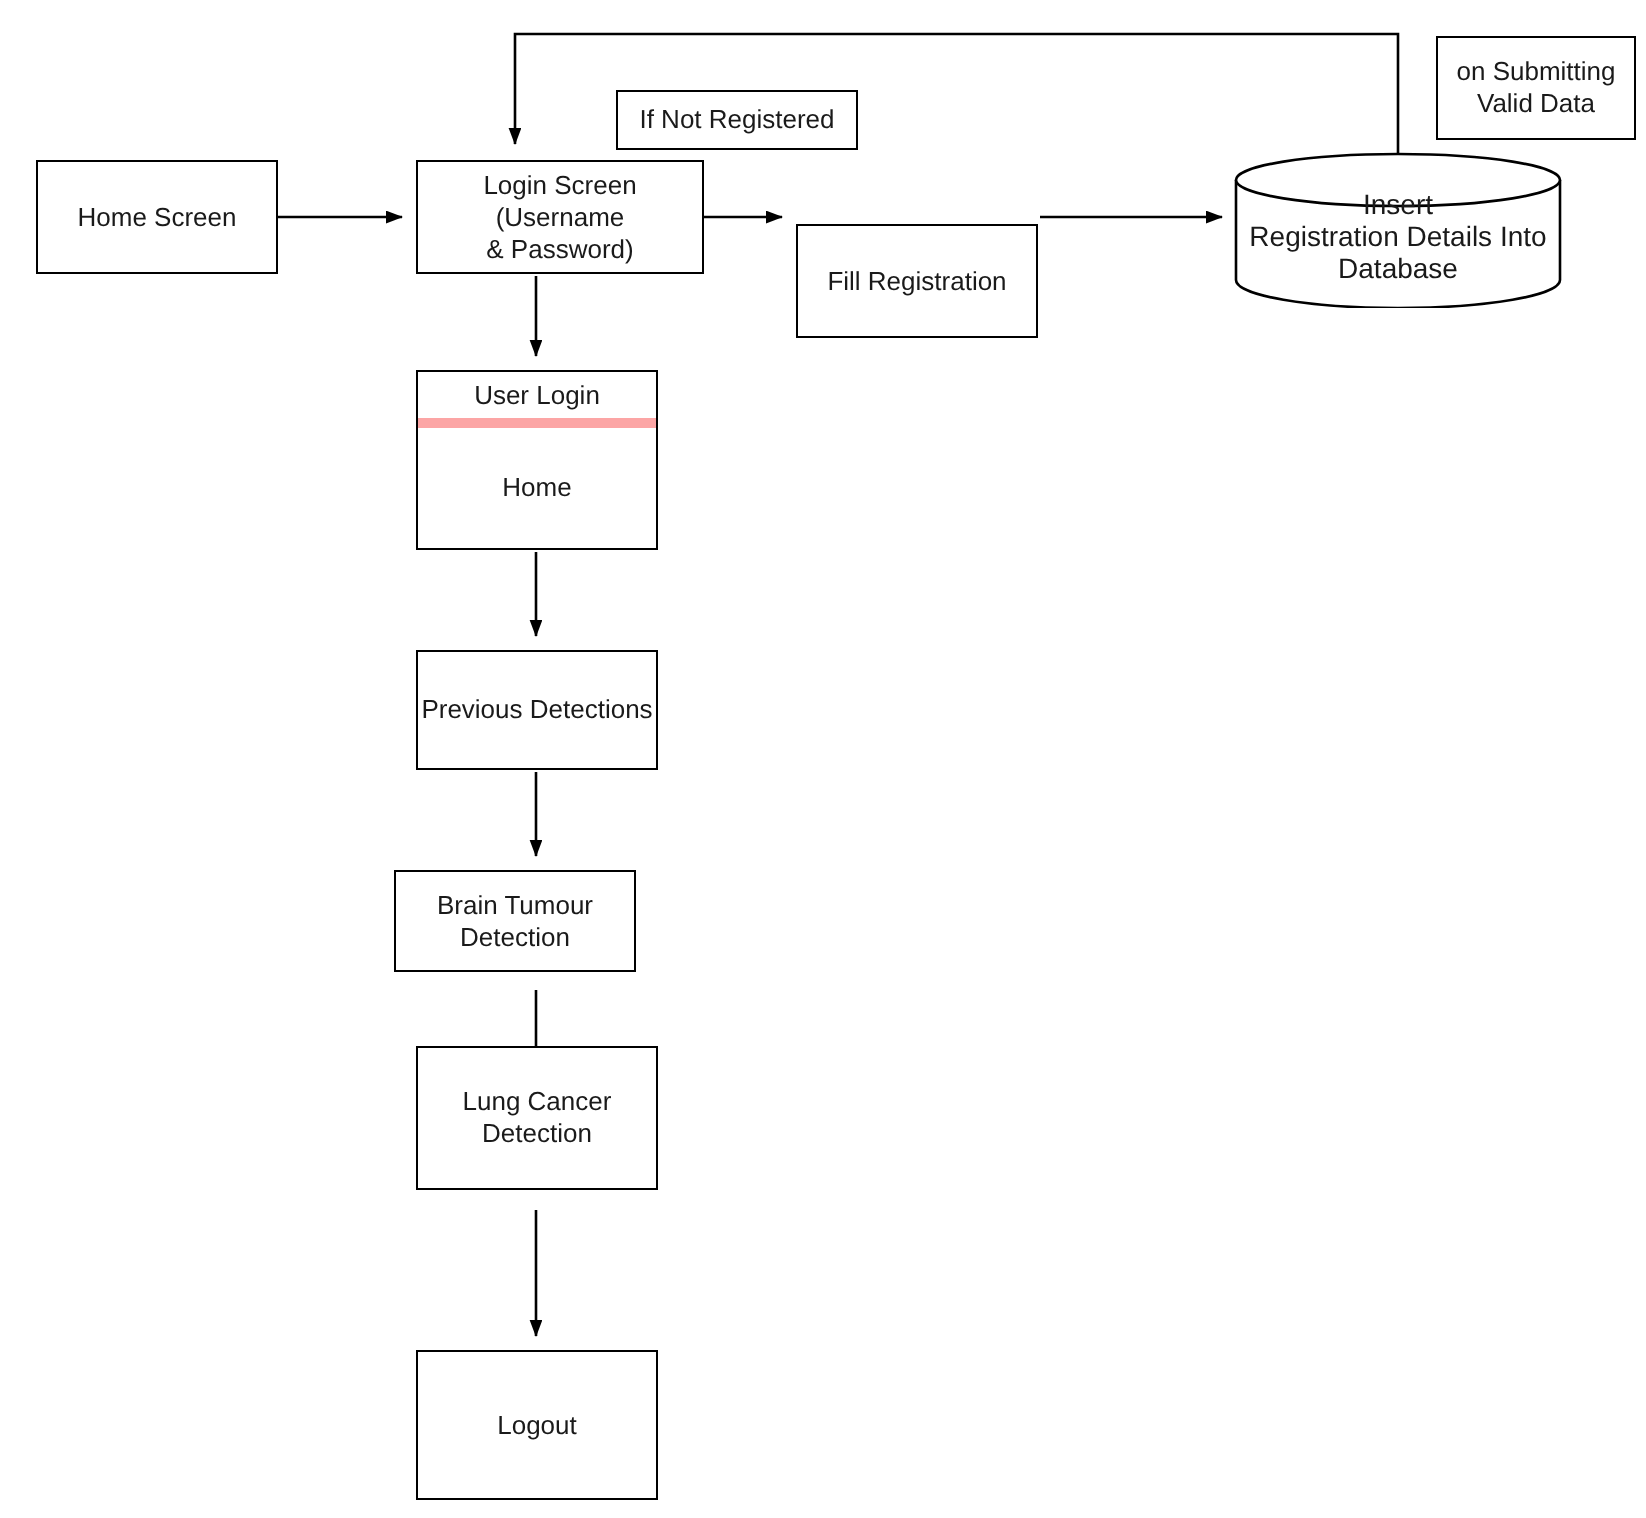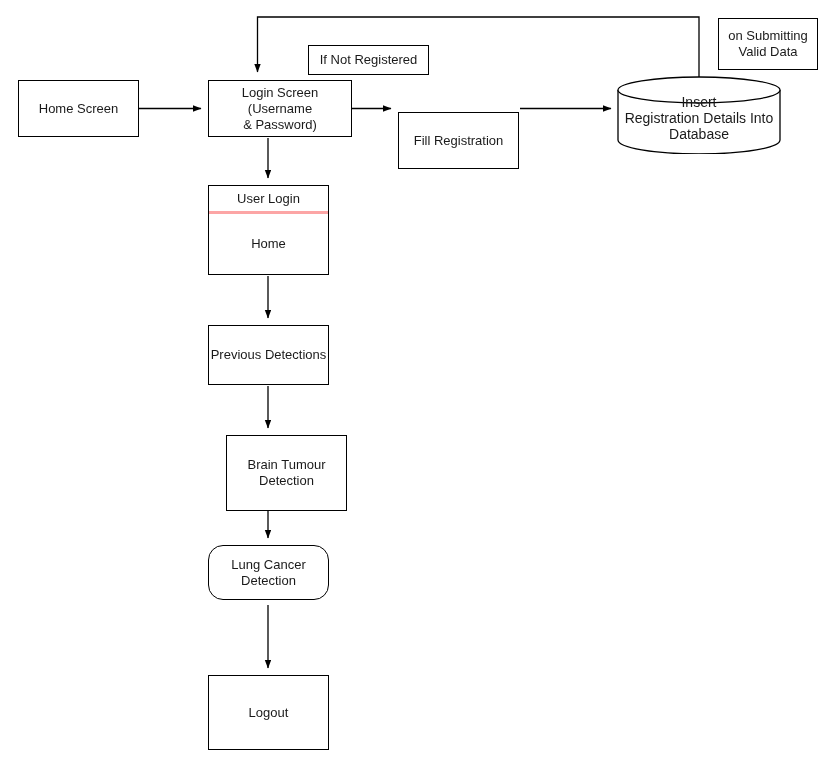--- a/index.html
+++ b/index.html
@@ -41,21 +41,21 @@
     white-space: pre-line;
     z-index: 2;
   }
   .node.split {
     justify-content: flex-start;
     padding: 0;
   }
   .split-top {
     width: 100%;
     box-sizing: border-box;
-    border-bottom: 3px solid #fca5a5;
+    border-bottom: 5px solid #fca5a5;
     display: flex;
     align-items: center;
     justify-content: center;
   }
   .split-bottom {
     width: 100%;
     flex: 1;
     display: flex;
     align-items: center;
     justify-content: center;
@@ -155,26 +155,26 @@
     </div>
     <div class="split-bottom">
       <span>Home</span>
     </div>
   </div>
 
   <div class="node" style="left:208px; top:325px; width:121px; height:60px;">
     <span>Previous Detections</span>
   </div>
 
-  <div class="node" style="left:226px; top:435px; width:121px; height:76px;">
+  <div class="node" style="left:197px; top:435px; width:121px; height:51px;">
     <span>Brain Tumour
 Detection</span>
   </div>
 
-  <div class="node" style="left:208px; top:545px; width:121px; height:55px;border-radius:15px;">
+  <div class="node" style="left:208px; top:523px; width:121px; height:72px;">
     <span>Lung Cancer
 Detection</span>
   </div>
 
   <div class="node" style="left:208px; top:675px; width:121px; height:75px;">
     <span>Logout</span>
   </div>
 
 </div>
 

